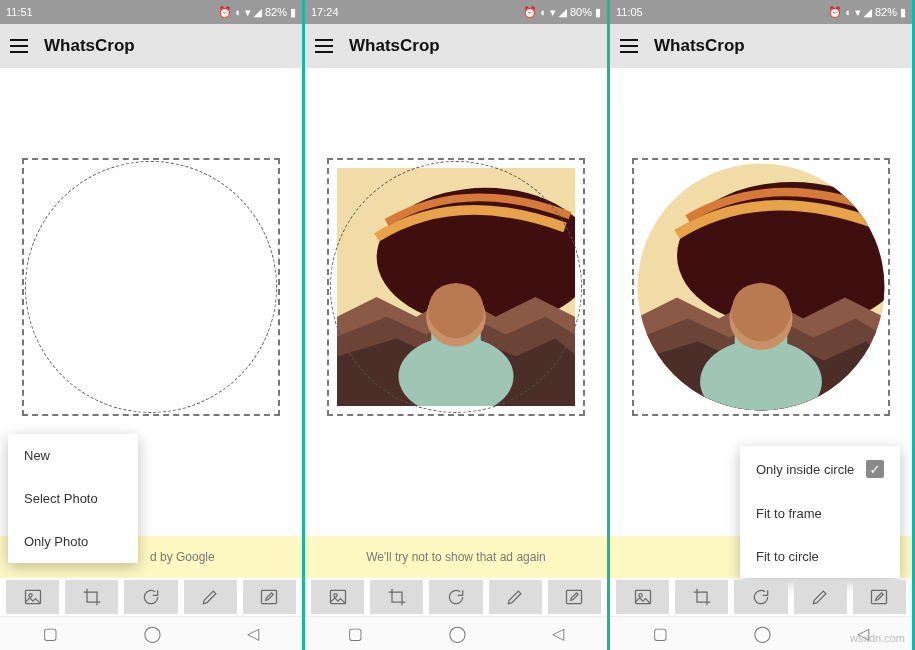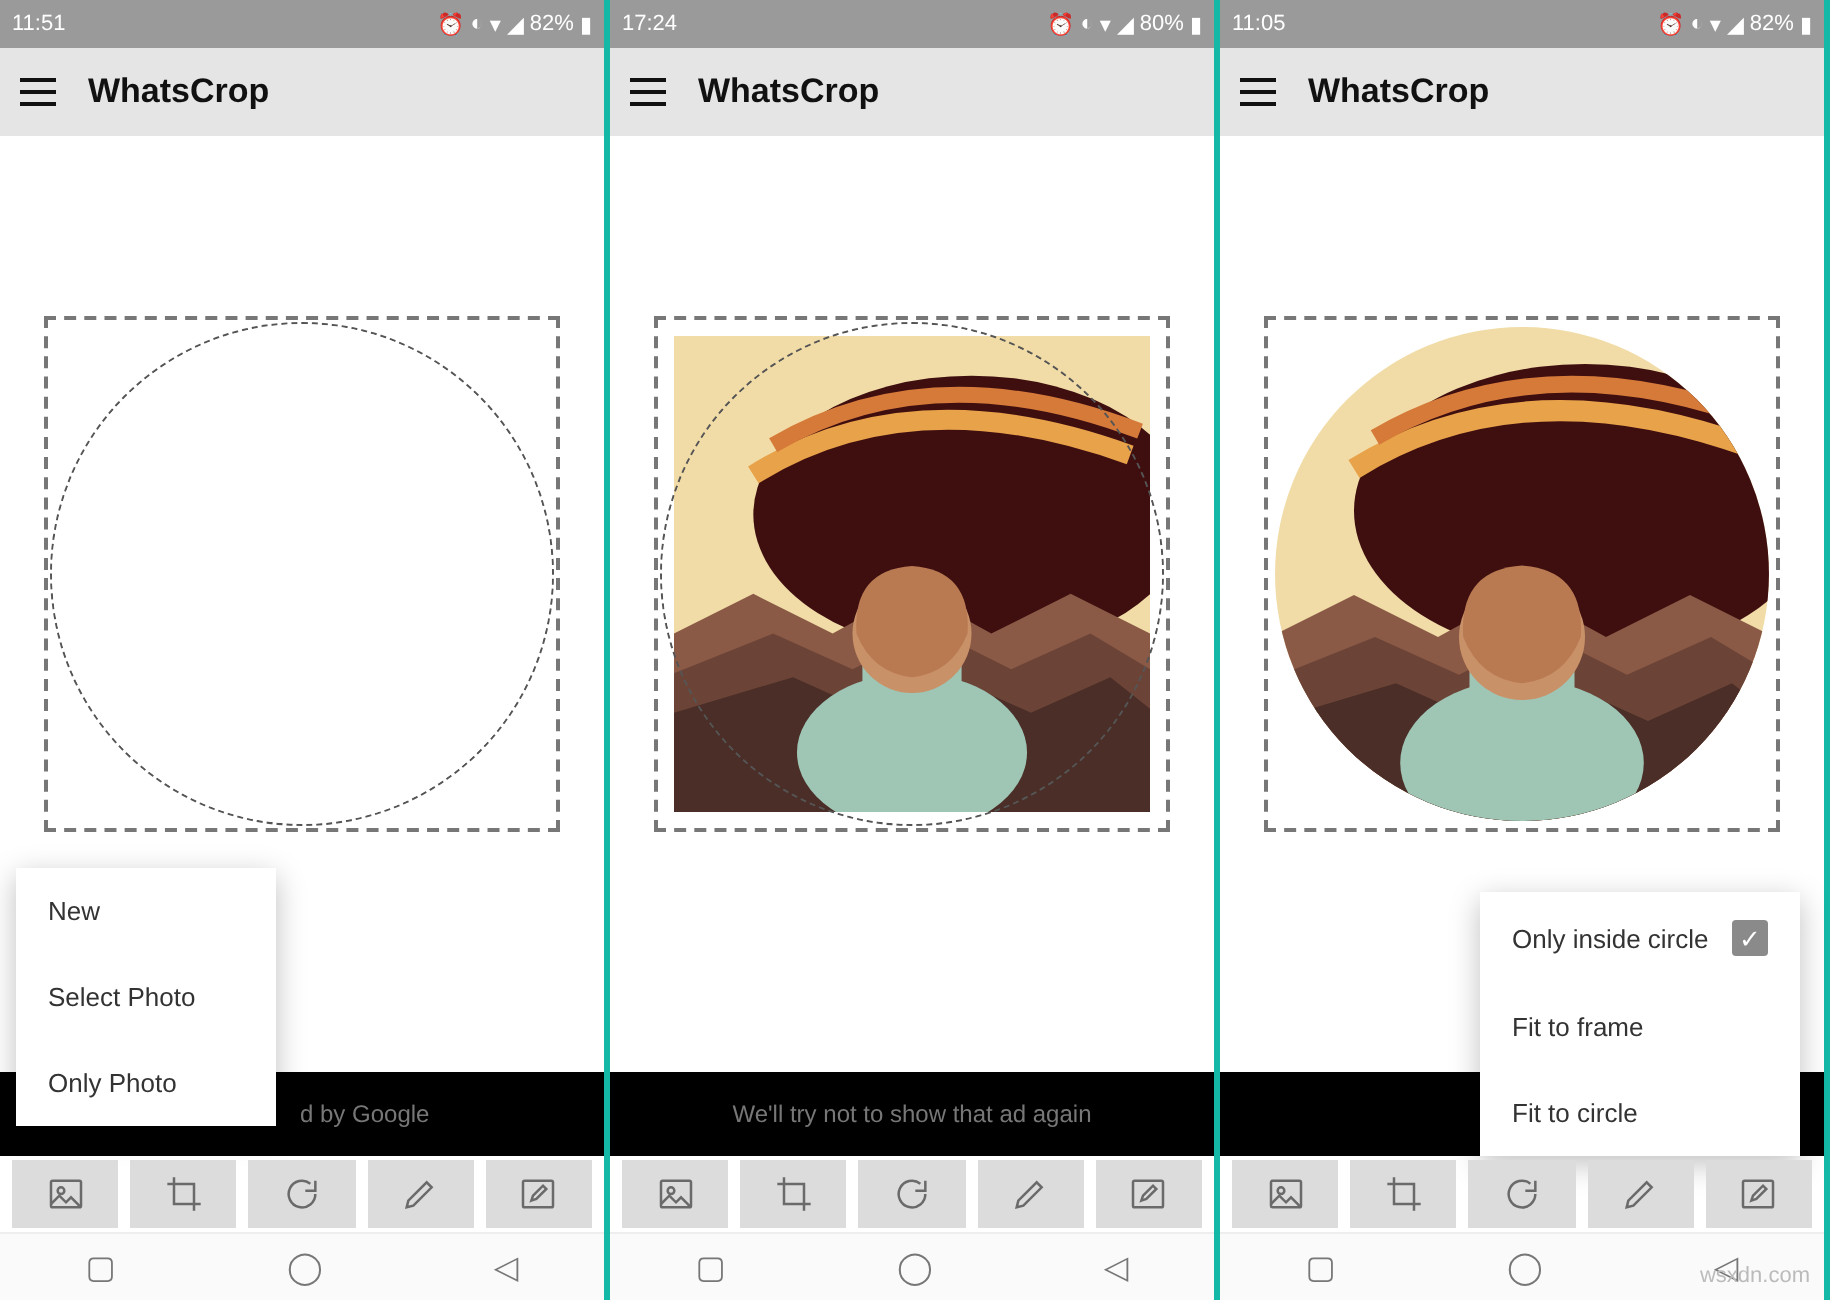--- a/index.html
+++ b/index.html
@@ -43,21 +43,21 @@
   .illus.clip-circle { clip-path: circle(49% at 50% 50%); width: 252px; height: 252px; top: 1px; left: 1px; }
   .popup {
     position: absolute; background: #fff;
     box-shadow: 0 4px 14px rgba(0,0,0,.25);
     font-size: 13px; color: #333;
   }
   .popup .item { padding: 14px 16px; cursor: pointer; display: flex; align-items: center; }
   .ad-text {
     position: absolute; bottom: 72px; left: 0; right: 0;
     text-align: center; font-size: 12px; color: #777; padding: 14px 0;
-    background: #000000;
+    background: #fef9c3;
   }
   .toolbar {
     position: absolute; bottom: 36px; left: 6px; right: 6px; height: 34px;
     display: flex; gap: 6px;
   }
   .tool {
     flex: 1; background: #dcdcdc; display: flex; align-items: center; justify-content: center;
     cursor: pointer; color: #666;
   }
   .tool svg { width: 20px; height: 20px; stroke: #6a6a6a; fill: none; stroke-width: 1.5; }

